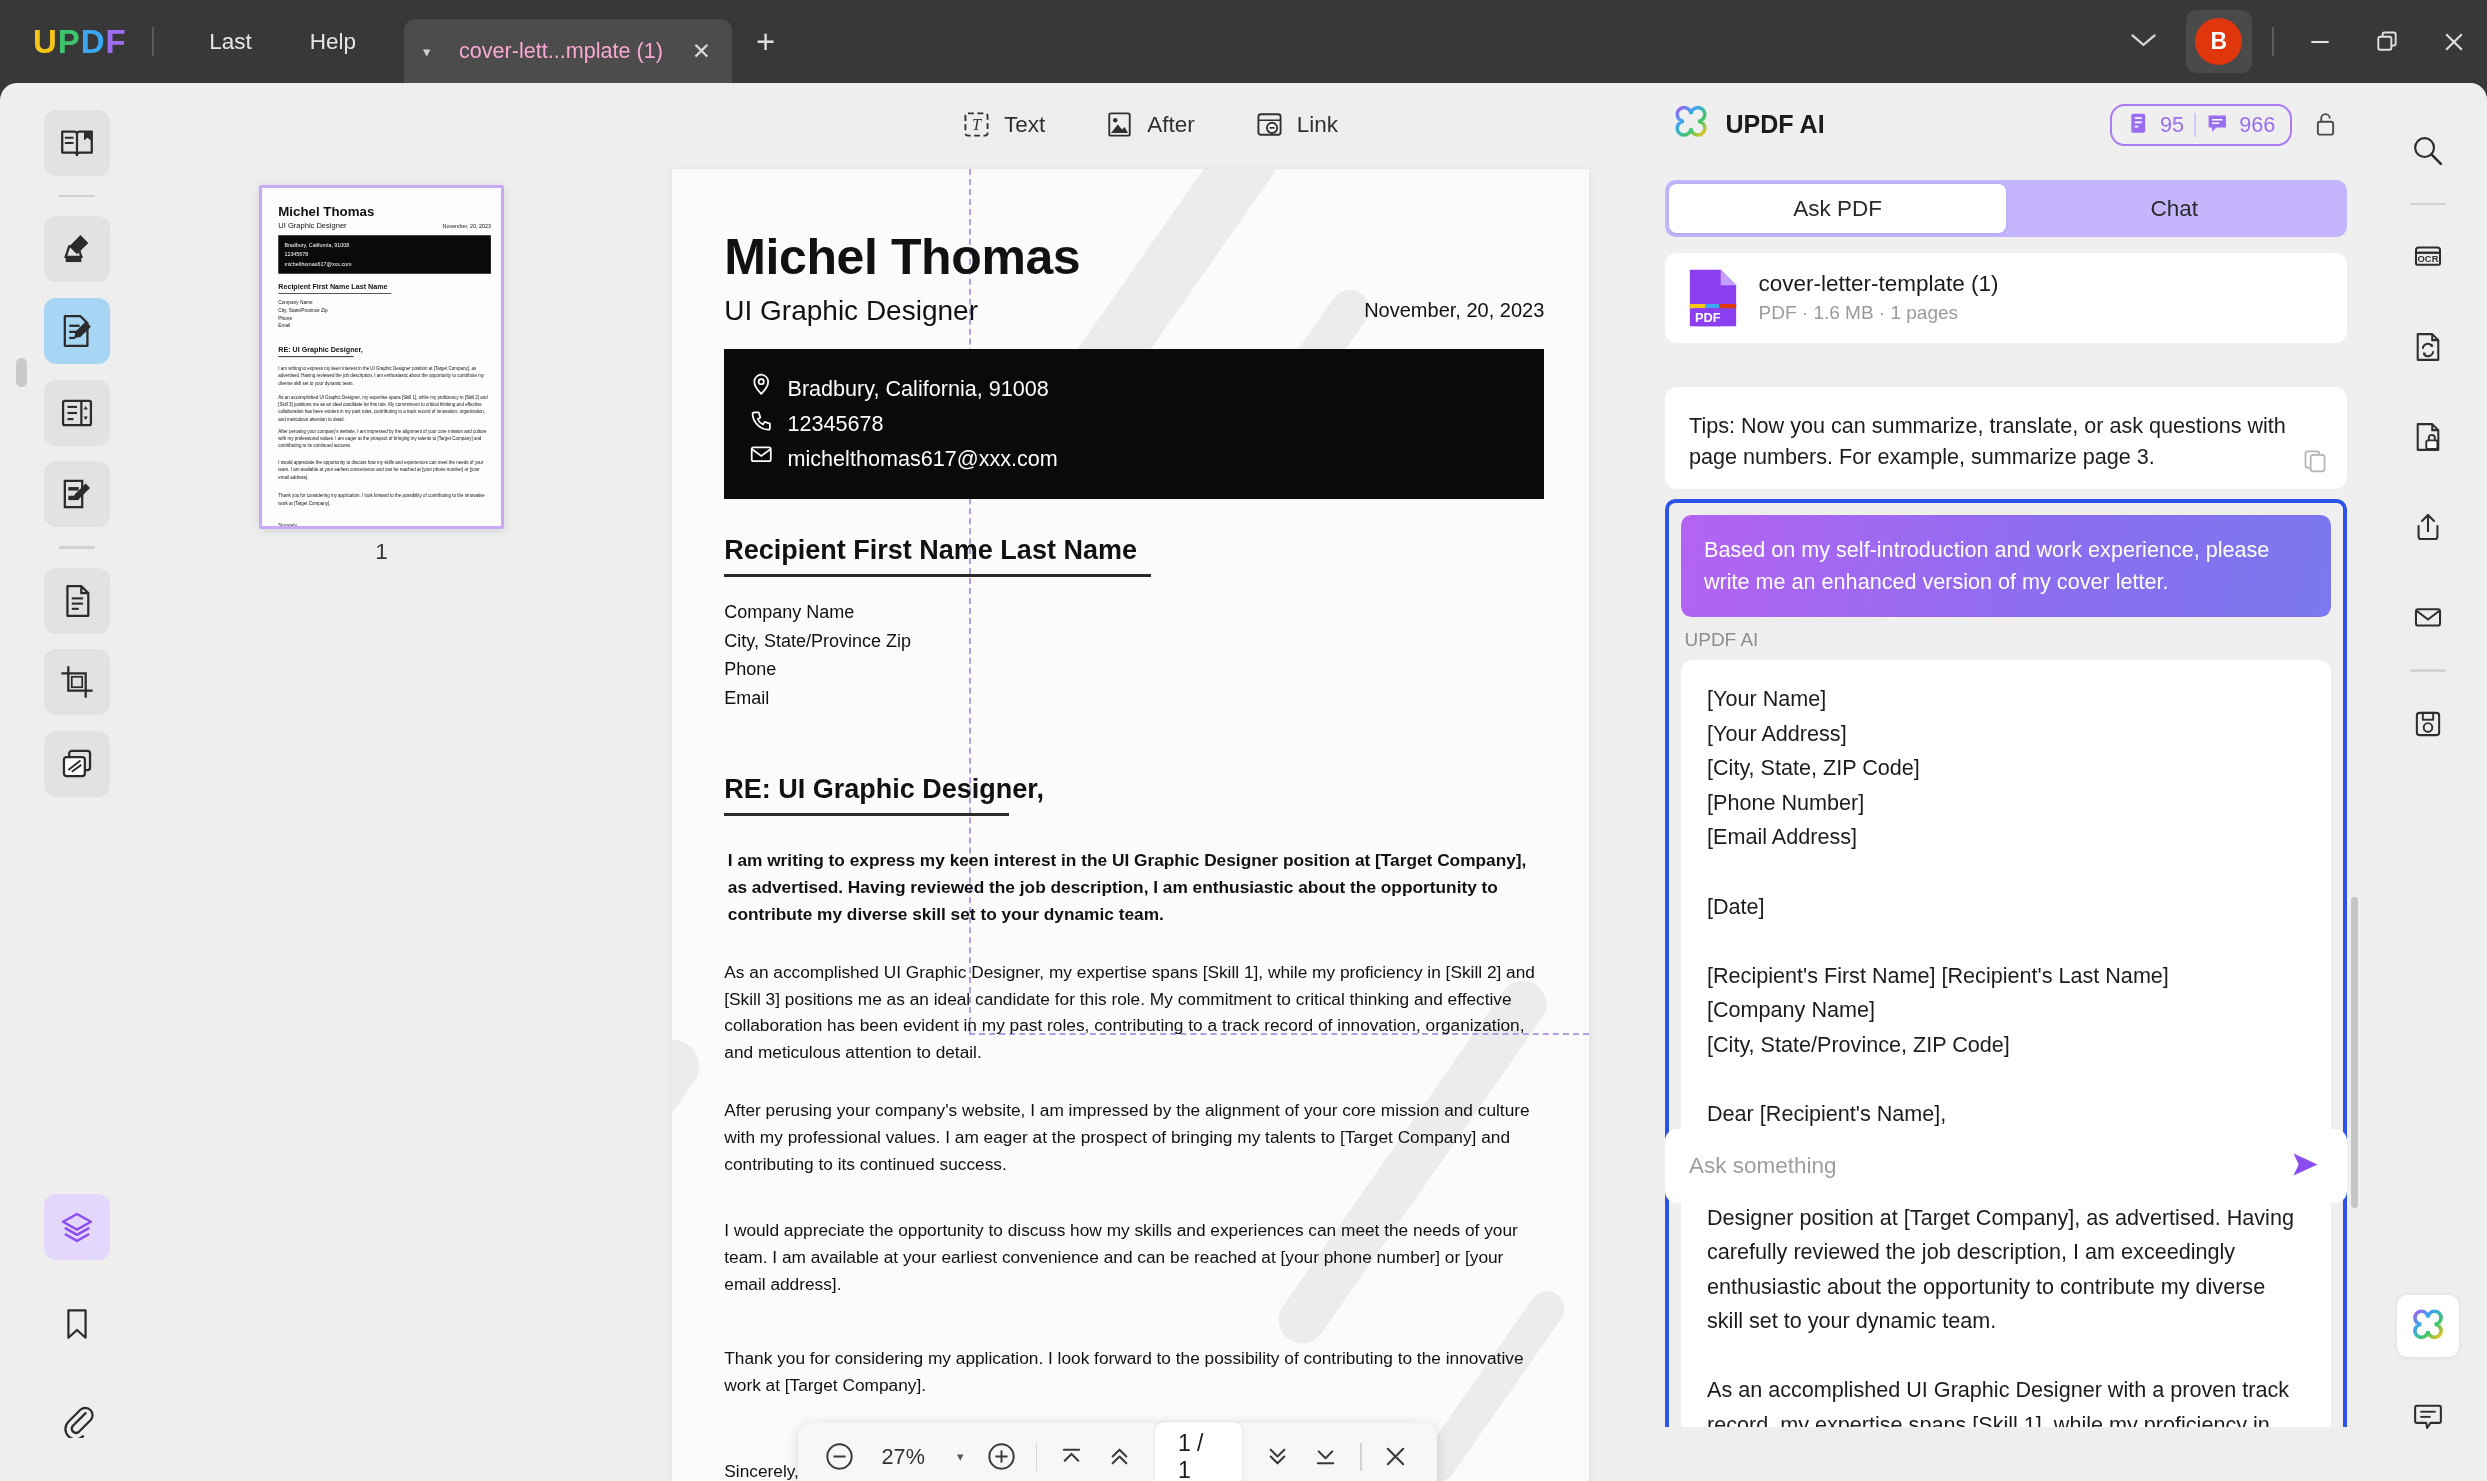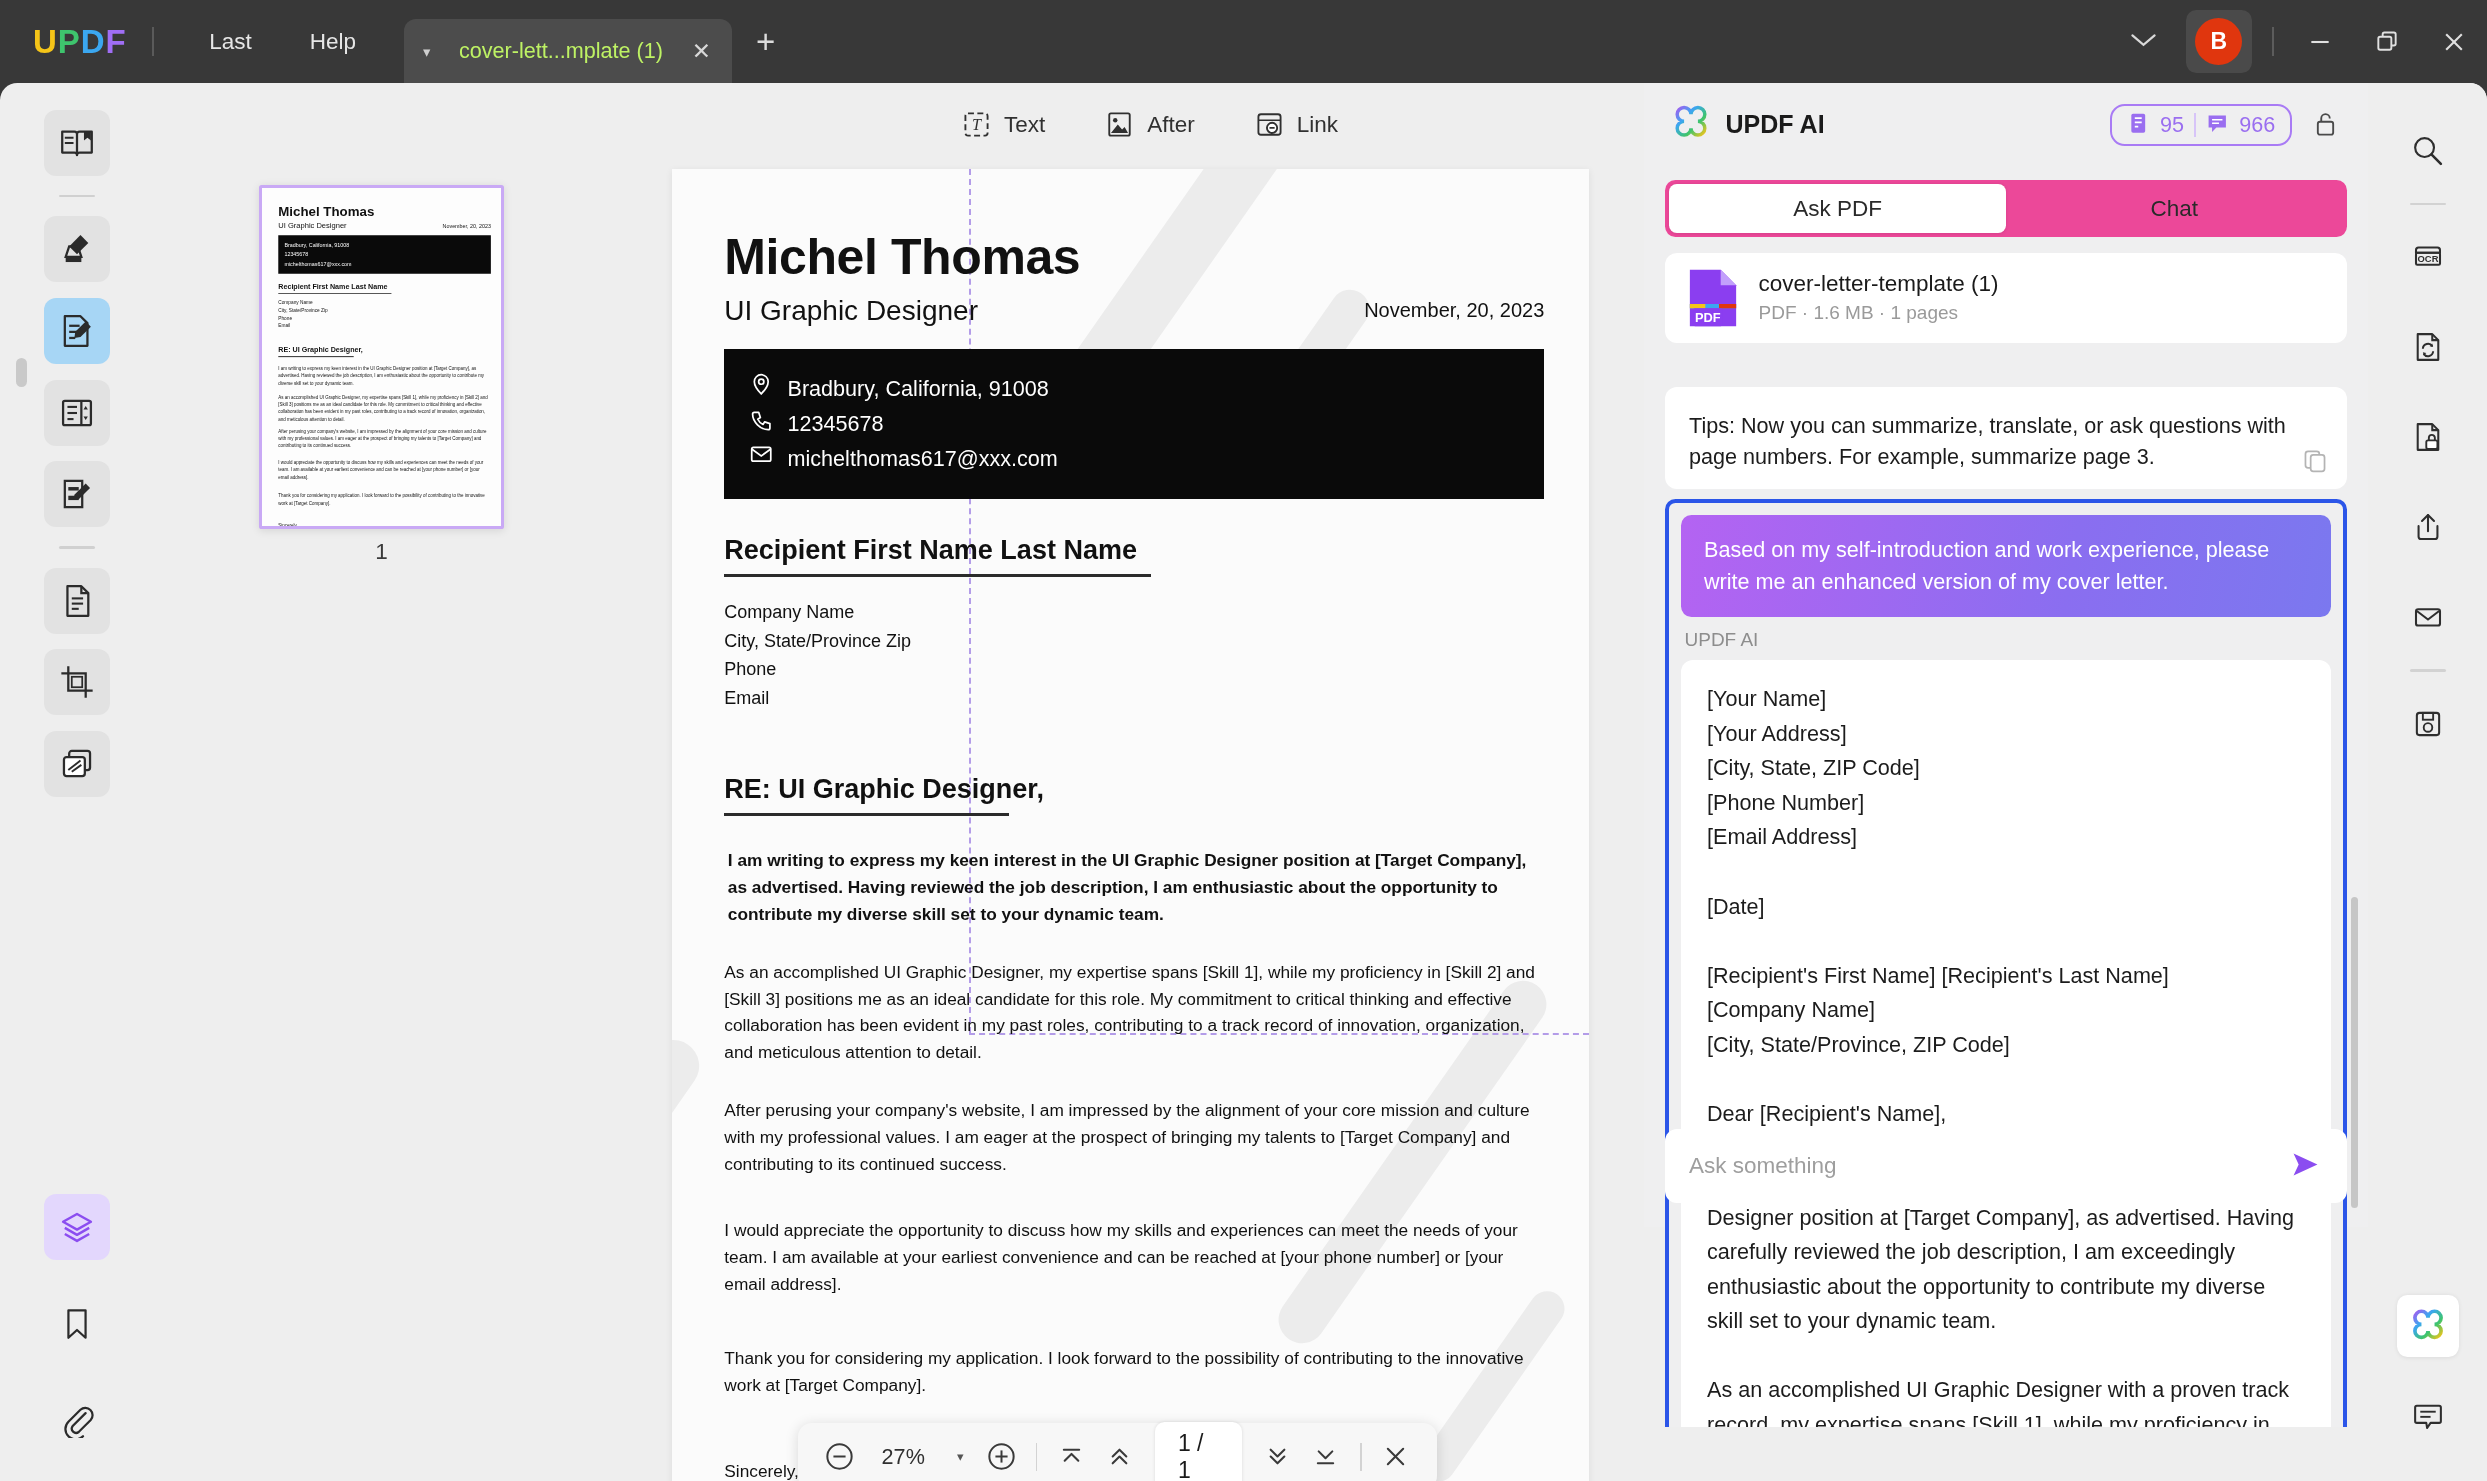--- a/index.html
+++ b/index.html
@@ -22,21 +22,21 @@
   .menu-item {
     color: #e6e6e6; font-size: 22.5px; padding: 0 29px; height: 83px;
     display: flex; align-items: center; cursor: default;
   }
   .tab {
     margin-left: 19px; height: 64px; width: 328px; background: #4c4c4c;
     border-radius: 12px 12px 0 0; display: flex; align-items: center;
     align-self: flex-end; position: relative;
   }
   .tab-caret { color: #cfcfcf; font-size: 14.7px; margin-left: 19px; }
-  .tab-title { flex: 1; text-align: center; color: #bef264; font-size: 21.6px; }
+  .tab-title { flex: 1; text-align: center; color: #f9a8d4; font-size: 21.6px; }
   .tab-close { color: #d8d8d8; font-size: 23px; margin-right: 21px; cursor: pointer; }
   .tab-new { color: #dcdcdc; font-size: 33px; margin-left: 24px; cursor: pointer; align-self: center; }
   .tb-right { margin-left: auto; display: flex; align-items: center; height: 83px; }
   .tb-chevron { color: #d9d9d9; font-size: 21px; padding: 0 19px; cursor: pointer; }
   .avatar-wrap { background: #4a4a4a; border-radius: 10.4px; padding: 7.8px 9.5px; margin: 0 8.6px; }
   .avatar {
     width: 47px; height: 47px; border-radius: 50%; background: #e0360e;
     color: #fff; font-size: 23px; font-weight: bold;
     display: flex; align-items: center; justify-content: center;
   }
@@ -160,21 +160,21 @@
   .ai-head { height: 83px; display: flex; align-items: center; padding: 0 28px; }
   .ai-title { font-size: 25px; font-weight: bold; color: #1b1b1b; margin-left: 15.5px; }
   .credit-pill {
     margin-left: auto; border: 2.6px solid #a97bf5; border-radius: 14.7px;
     display: flex; align-items: center; padding: 6px 14.7px; gap: 10.4px;
   }
   .credit-pill .num { color: #9a6ef0; font-size: 21.6px; }
   .credit-pill .vsep { width: 1.7px; height: 24px; background: #d7c4f8; }
   .ai-lock { margin-left: 19px; color: #4a4a4a; cursor: pointer; }
   .ai-tabs {
-    margin: 14px 21px 0; height: 57px; background: #ec4899; border-radius: 10.4px;
+    margin: 14px 21px 0; height: 57px; background: #c4b5fd; border-radius: 10.4px;
     display: flex; padding: 4.3px;
   }
   .ai-tab {
     flex: 1; display: flex; align-items: center; justify-content: center;
     font-size: 22.5px; color: #2a2a2a; border-radius: 7.8px; cursor: pointer;
   }
   .ai-tab.active { background: #ffffff; box-shadow: 0 0.9px 3.5px rgba(0,0,0,.10); }
   .file-card {
     margin: 15.5px 21px 0; background: #fff; border-radius: 12px; height: 90px;
     display: flex; align-items: center; padding: 0 22.5px; cursor: pointer;

